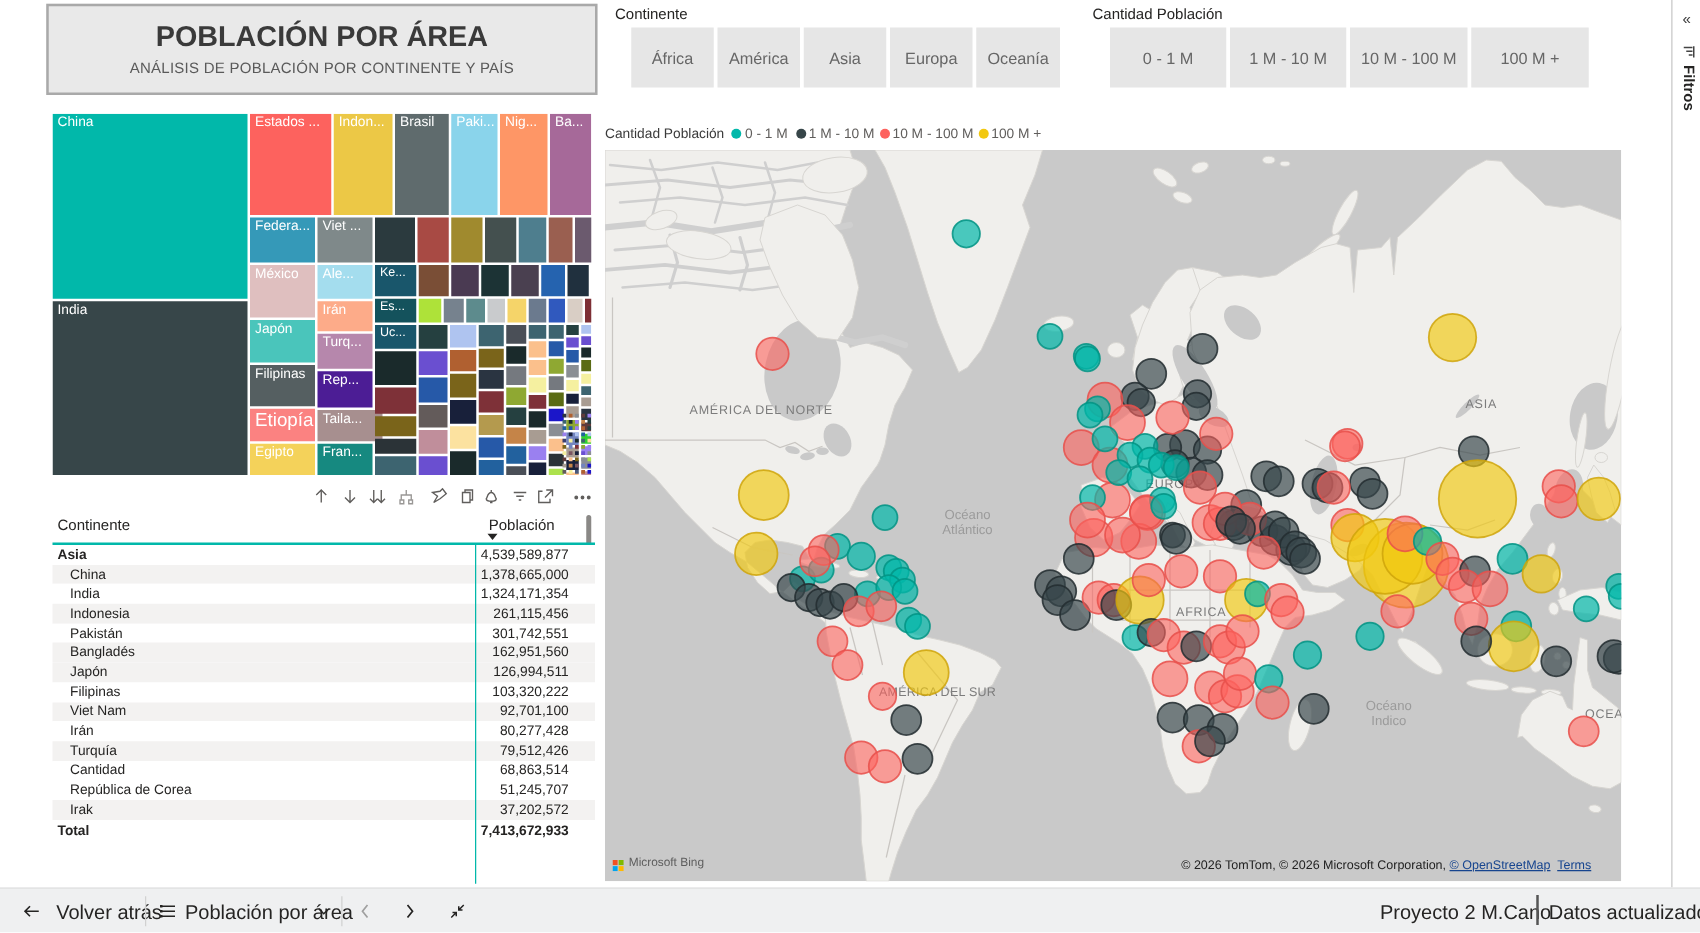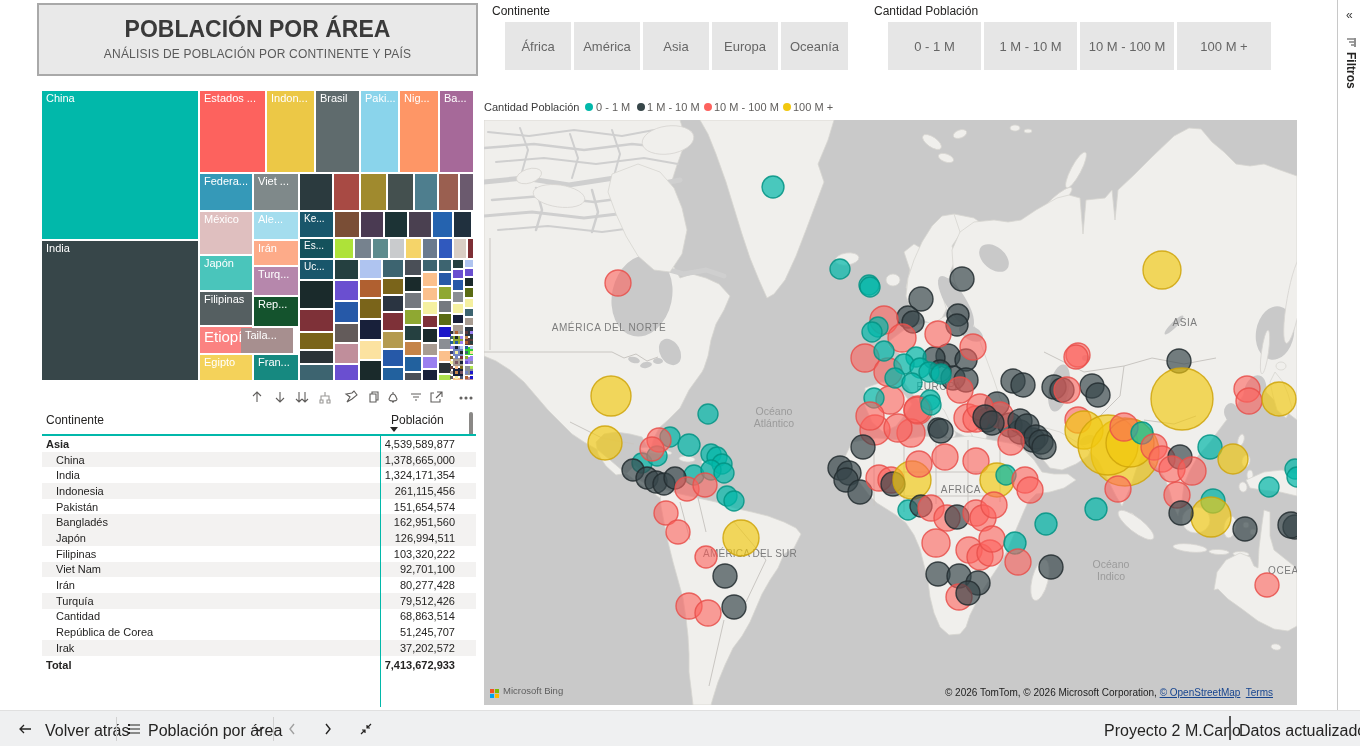--- a/index.html
+++ b/index.html
@@ -87,24 +87,24 @@
     </div>
 <div style="position:absolute;left:212px;top:121px;width:44px;height:27px;background:#A4DDEE;overflow:hidden">
       <div style="position:absolute;left:4px;top:1px;color:#fff;font-size:11px;font-weight:400;white-space:nowrap;overflow:hidden">Ale...</div>
     </div>
 <div style="position:absolute;left:212px;top:150px;width:44px;height:24px;background:#FDAB89;overflow:hidden">
       <div style="position:absolute;left:4px;top:1px;color:#fff;font-size:11px;font-weight:400;white-space:nowrap;overflow:hidden">Irán</div>
     </div>
 <div style="position:absolute;left:212px;top:176px;width:44px;height:28px;background:#B687AC;overflow:hidden">
       <div style="position:absolute;left:4px;top:1px;color:#fff;font-size:11px;font-weight:400;white-space:nowrap;overflow:hidden">Turq...</div>
     </div>
-<div style="position:absolute;left:212px;top:206px;width:44px;height:29px;background:#14532d;overflow:hidden">
+<div style="position:absolute;left:212px;top:206px;width:44px;height:29px;background:#4c1d95;overflow:hidden">
       <div style="position:absolute;left:4px;top:1px;color:#fff;font-size:11px;font-weight:400;white-space:nowrap;overflow:hidden">Rep...</div>
     </div>
-<div style="position:absolute;left:199px;top:237px;width:52px;height:25px;background:#A78F8F;overflow:hidden">
+<div style="position:absolute;left:212px;top:237px;width:52px;height:25px;background:#A78F8F;overflow:hidden">
       <div style="position:absolute;left:4px;top:1px;color:#fff;font-size:11px;font-weight:400;white-space:nowrap;overflow:hidden">Taila...</div>
     </div>
 <div style="position:absolute;left:212px;top:264px;width:44px;height:25px;background:#168980;overflow:hidden">
       <div style="position:absolute;left:4px;top:1px;color:#fff;font-size:11px;font-weight:400;white-space:nowrap;overflow:hidden">Fran...</div>
     </div>
 <div style="position:absolute;left:258px;top:83px;width:32px;height:36px;background:#2B3A3E;overflow:hidden"></div>
 <div style="position:absolute;left:292px;top:83px;width:25px;height:36px;background:#A84A44;overflow:hidden"></div>
 <div style="position:absolute;left:319px;top:83px;width:25px;height:36px;background:#A08A2E;overflow:hidden"></div>
 <div style="position:absolute;left:346px;top:83px;width:25px;height:36px;background:#44504F;overflow:hidden"></div>
 <div style="position:absolute;left:373px;top:83px;width:22px;height:36px;background:#4E7E8E;overflow:hidden"></div>
@@ -299,21 +299,21 @@
 <div class="trow" style="background:#fff">
         <div class="tc1" style="font-weight:normal;padding-left:14px">India</div>
         <div class="tc2" style="font-weight:normal">1,324,171,354</div>
       </div>
 <div class="trow" style="background:#f3f2f1">
         <div class="tc1" style="font-weight:normal;padding-left:14px">Indonesia</div>
         <div class="tc2" style="font-weight:normal">261,115,456</div>
       </div>
 <div class="trow" style="background:#fff">
         <div class="tc1" style="font-weight:normal;padding-left:14px">Pakistán</div>
-        <div class="tc2" style="font-weight:normal">151,654,574</div>
+        <div class="tc2" style="font-weight:normal">301,742,551</div>
       </div>
 <div class="trow" style="background:#f3f2f1">
         <div class="tc1" style="font-weight:normal;padding-left:14px">Bangladés</div>
         <div class="tc2" style="font-weight:normal">162,951,560</div>
       </div>
 <div class="trow" style="background:#f3f2f1">
         <div class="tc1" style="font-weight:normal;padding-left:14px">Japón</div>
         <div class="tc2" style="font-weight:normal">126,994,511</div>
       </div>
 <div class="trow" style="background:#fff">

